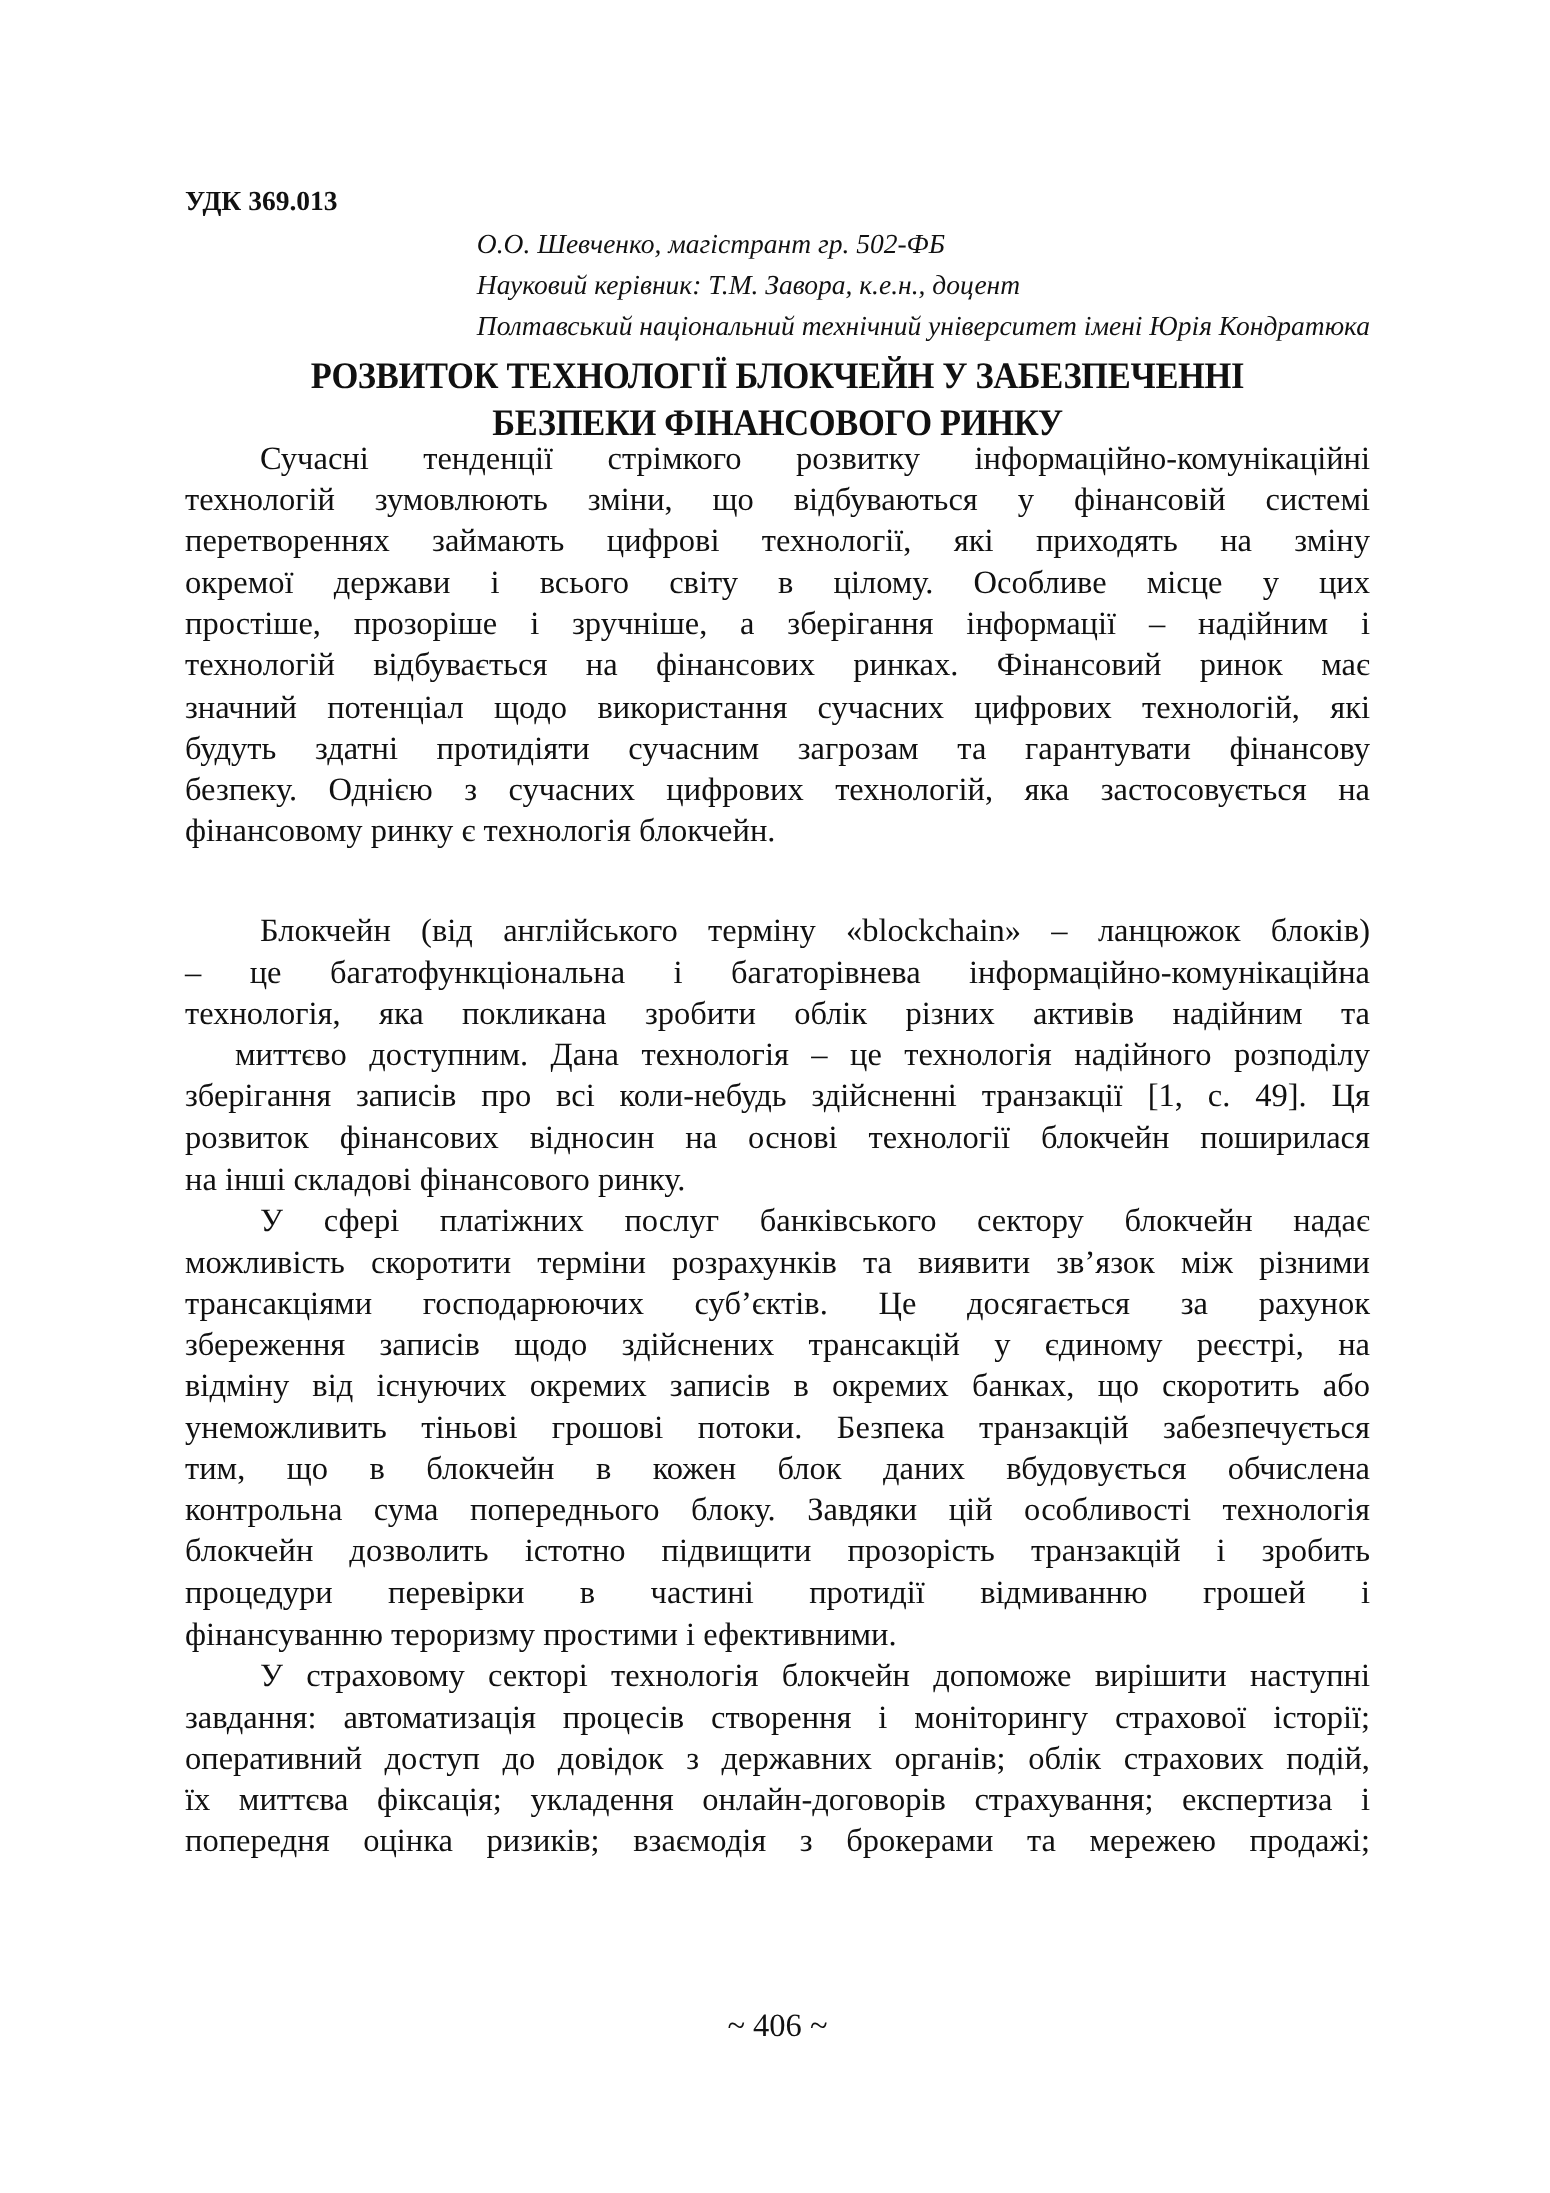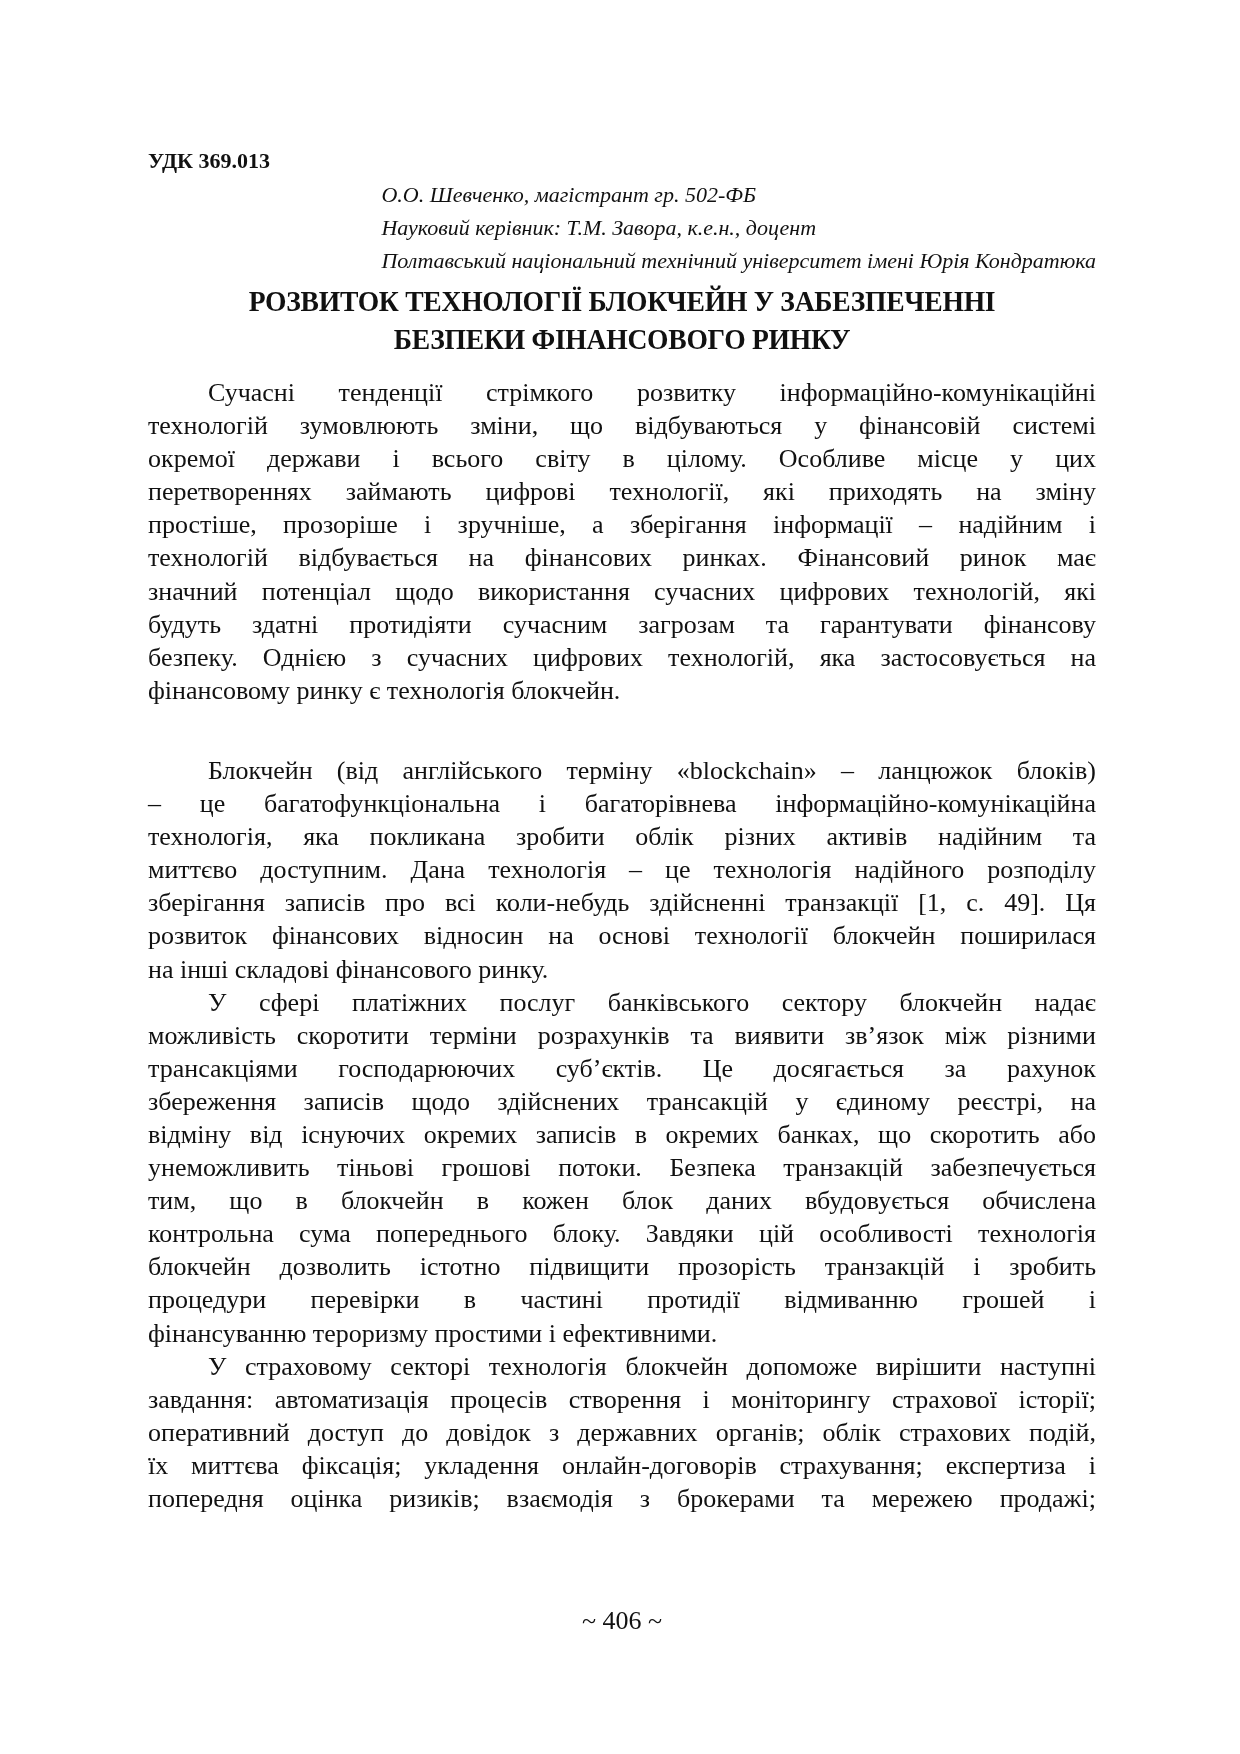--- a/index.html
+++ b/index.html
@@ -5,21 +5,21 @@
   html, body { margin: 0; padding: 0; background: #ffffff; }
   body { width: 1240px; height: 1754px; position: relative; overflow: hidden;
          font-family: "Liberation Serif", "DejaVu Serif", serif; color: #111; }
   .page { position: absolute; left: 148px; top: 0; width: 948px; }
   .udk { position: absolute; top: 148px; left: 0; font-weight: bold; font-size: 22px; }
   .meta { position: absolute; top: 178px; right: 0; font-style: italic; font-size: 22px; line-height: 33px; }
   .meta div { white-space: nowrap; }
   .title { position: absolute; top: 282px; left: 0; width: 948px; text-align: center;
            font-weight: bold; font-size: 30px; line-height: 38px; letter-spacing: -0.3px;
            transform: scaleX(0.92); transform-origin: center; }
-  .body { position: absolute; top: 376px; left: 0; width: 948px; font-size: 26px; line-height: 33.1px; }
+  .body { position: absolute; top: 350px; left: 0; width: 948px; font-size: 26px; line-height: 33.1px; }
   .line { display: block; text-align: justify; text-align-last: justify; white-space: nowrap; height: 33.1px; overflow: visible; }
   .line.last { text-align-last: left; }
   .line.first { text-indent: 60px; }
   .footer { position: absolute; top: 1606px; left: 0; width: 948px; text-align: center; font-size: 26px; }
 </style>
 </head>
 <body>
 
 <div class="page">
   <div class="udk">УДК 369.013</div>
@@ -29,34 +29,34 @@
     <div>Полтавський національний технічний університет імені Юрія Кондратюка</div>
   </div>
   <div class="title">
     <div>РОЗВИТОК ТЕХНОЛОГІЇ БЛОКЧЕЙН У ЗАБЕЗПЕЧЕННІ</div>
     <div>БЕЗПЕКИ ФІНАНСОВОГО РИНКУ</div>
   </div>
   <div class="body" id="body">
       <div>
         <span class="line first" style="white-space: nowrap;">Сучасні тенденції стрімкого розвитку інформаційно-комунікаційні</span>
         <span class="line" style="white-space: nowrap;">технологій зумовлюють зміни, що відбуваються у фінансовій системі</span>
+        <span class="line" style="white-space: nowrap;">перетвореннях займають цифрові технології, які приходять на зміну</span>
         <span class="line" style="white-space: nowrap;">окремої держави і всього світу в цілому. Особливе місце у цих</span>
-        <span class="line" style="white-space: nowrap;">перетвореннях займають цифрові технології, які приходять на зміну</span>
         <span class="line" style="white-space: nowrap;">простіше, прозоріше і зручніше, а зберігання інформації – надійним і</span>
         <span class="line" style="white-space: nowrap;">технологій відбувається на фінансових ринках. Фінансовий ринок має</span>
         <span class="line" style="white-space: nowrap;">значний потенціал щодо використання сучасних цифрових технологій, які</span>
         <span class="line" style="white-space: nowrap; font-family: Liberation Serif, serif;">будуть здатні протидіяти сучасним загрозам та гарантувати фінансову</span>
         <span class="line" style="white-space: nowrap;">безпеку. Однією з сучасних цифрових технологій, яка застосовується на</span>
         <span class="line last" style="white-space: nowrap;">фінансовому ринку є технологія блокчейн.</span>
       </div>
       <div>
         <span class="line first" style="white-space: nowrap; margin-top: 47px;">Блокчейн (від англійського терміну «blockchain» – ланцюжок блоків)</span>
         <span class="line" style="white-space: nowrap;">– це багатофункціональна і багаторівнева інформаційно-комунікаційна</span>
         <span class="line" style="white-space: nowrap;">технологія, яка покликана зробити облік різних активів надійним та</span>
-        <span class="line" style="white-space: nowrap;">миттєво доступним. Дана технологія – це технологія надійного розподілу</span>
+        <span class="line" style="white-space: nowrap; margin-left: 40px;">миттєво доступним. Дана технологія – це технологія надійного розподілу</span>
         <span class="line" style="white-space: nowrap;">зберігання записів про всі коли-небудь здійсненні транзакції [1, с. 49]. Ця</span>
         <span class="line" style="white-space: nowrap;">розвиток фінансових відносин на основі технології блокчейн поширилася</span>
         <span class="line last" style="white-space: nowrap;">на інші складові фінансового ринку.</span>
       </div>
       <div>
         <span class="line first" style="white-space: nowrap;">У сфері платіжних послуг банківського сектору блокчейн надає</span>
         <span class="line" style="white-space: nowrap;">можливість скоротити терміни розрахунків та виявити зв’язок між різними</span>
         <span class="line" style="white-space: nowrap;">трансакціями господарюючих суб’єктів. Це досягається за рахунок</span>
         <span class="line" style="white-space: nowrap;">збереження записів щодо здійснених трансакцій у єдиному реєстрі, на</span>
         <span class="line" style="white-space: nowrap;">відміну від існуючих окремих записів в окремих банках, що скоротить або</span>

